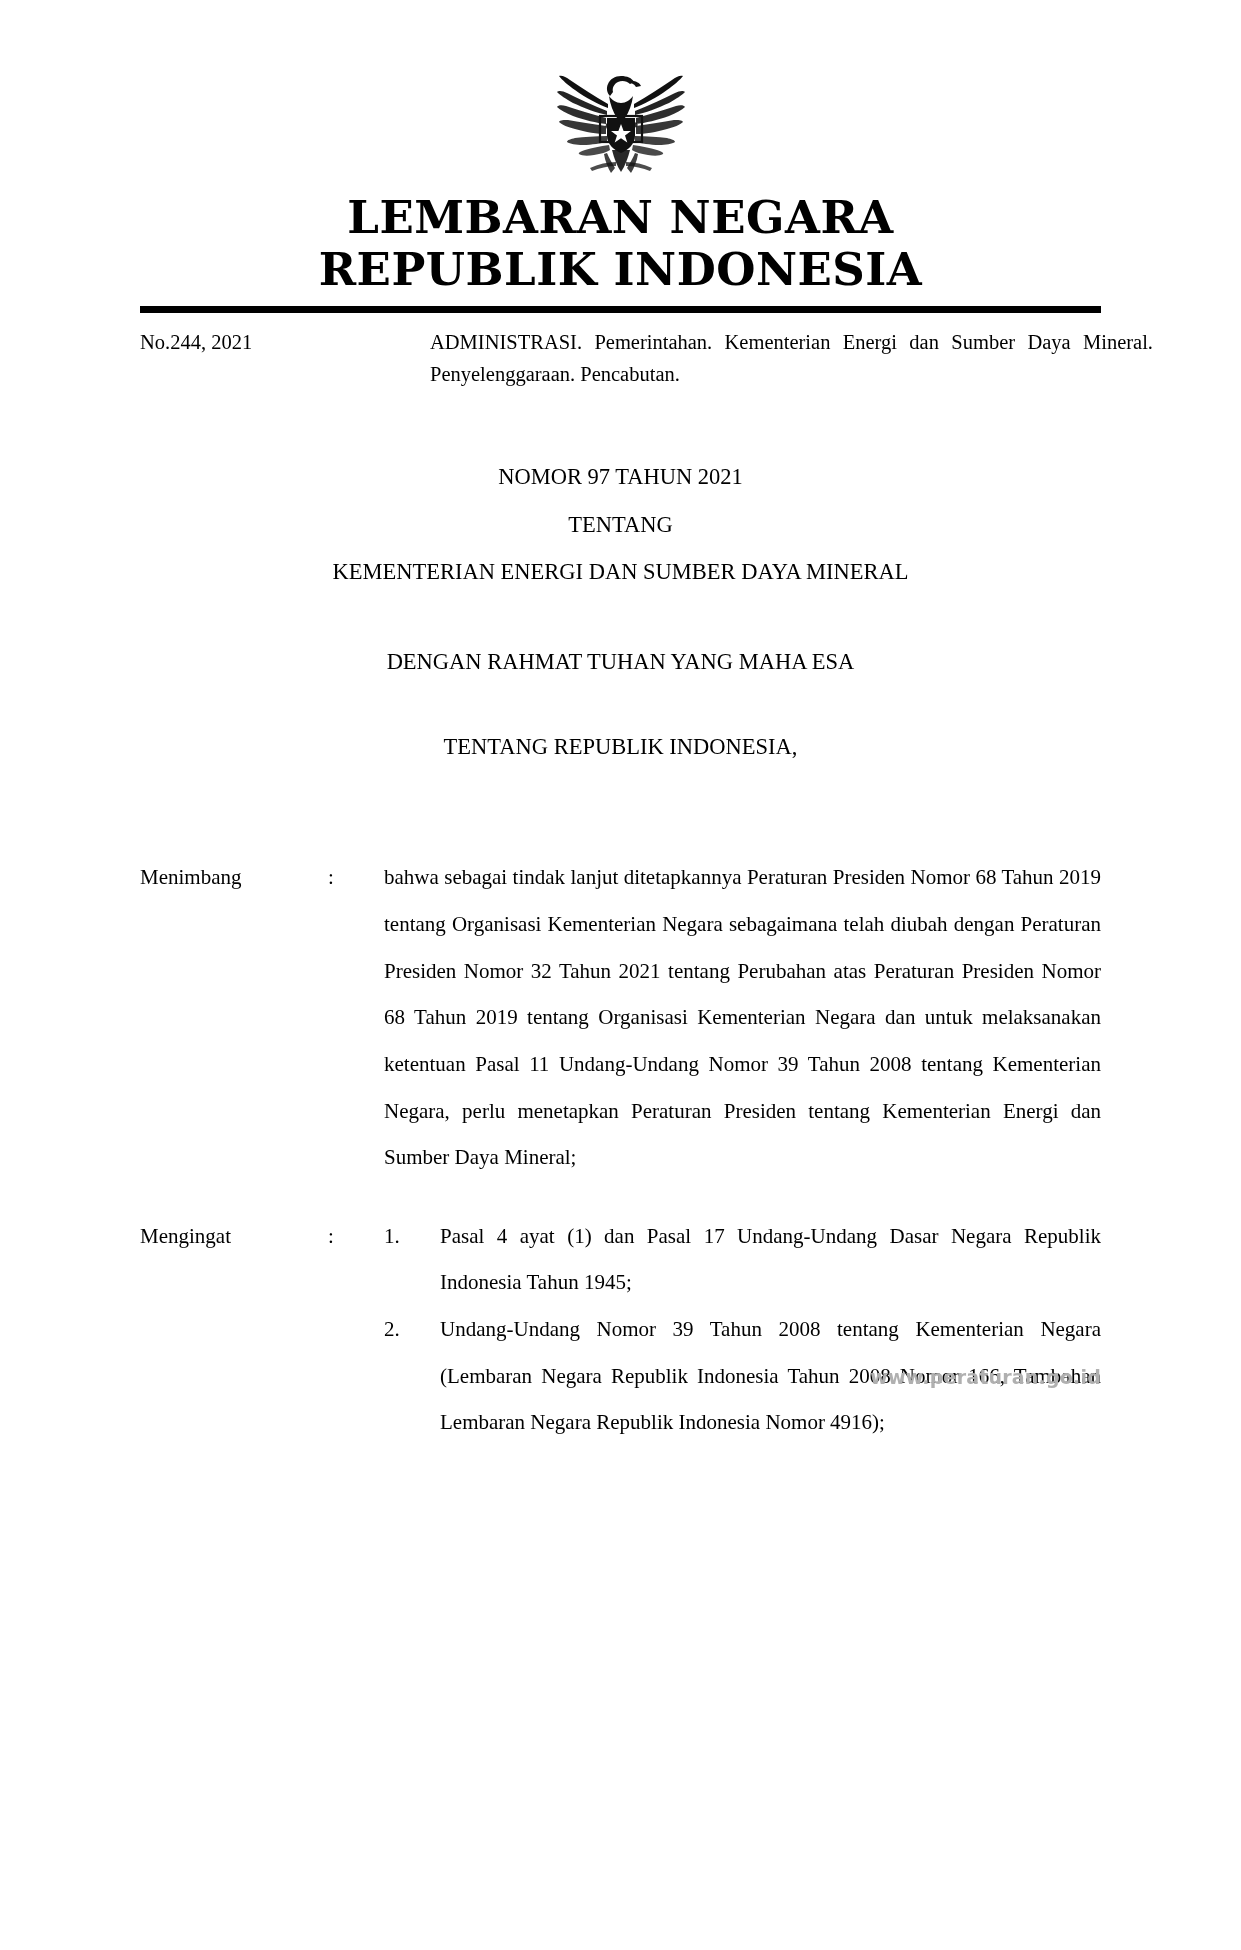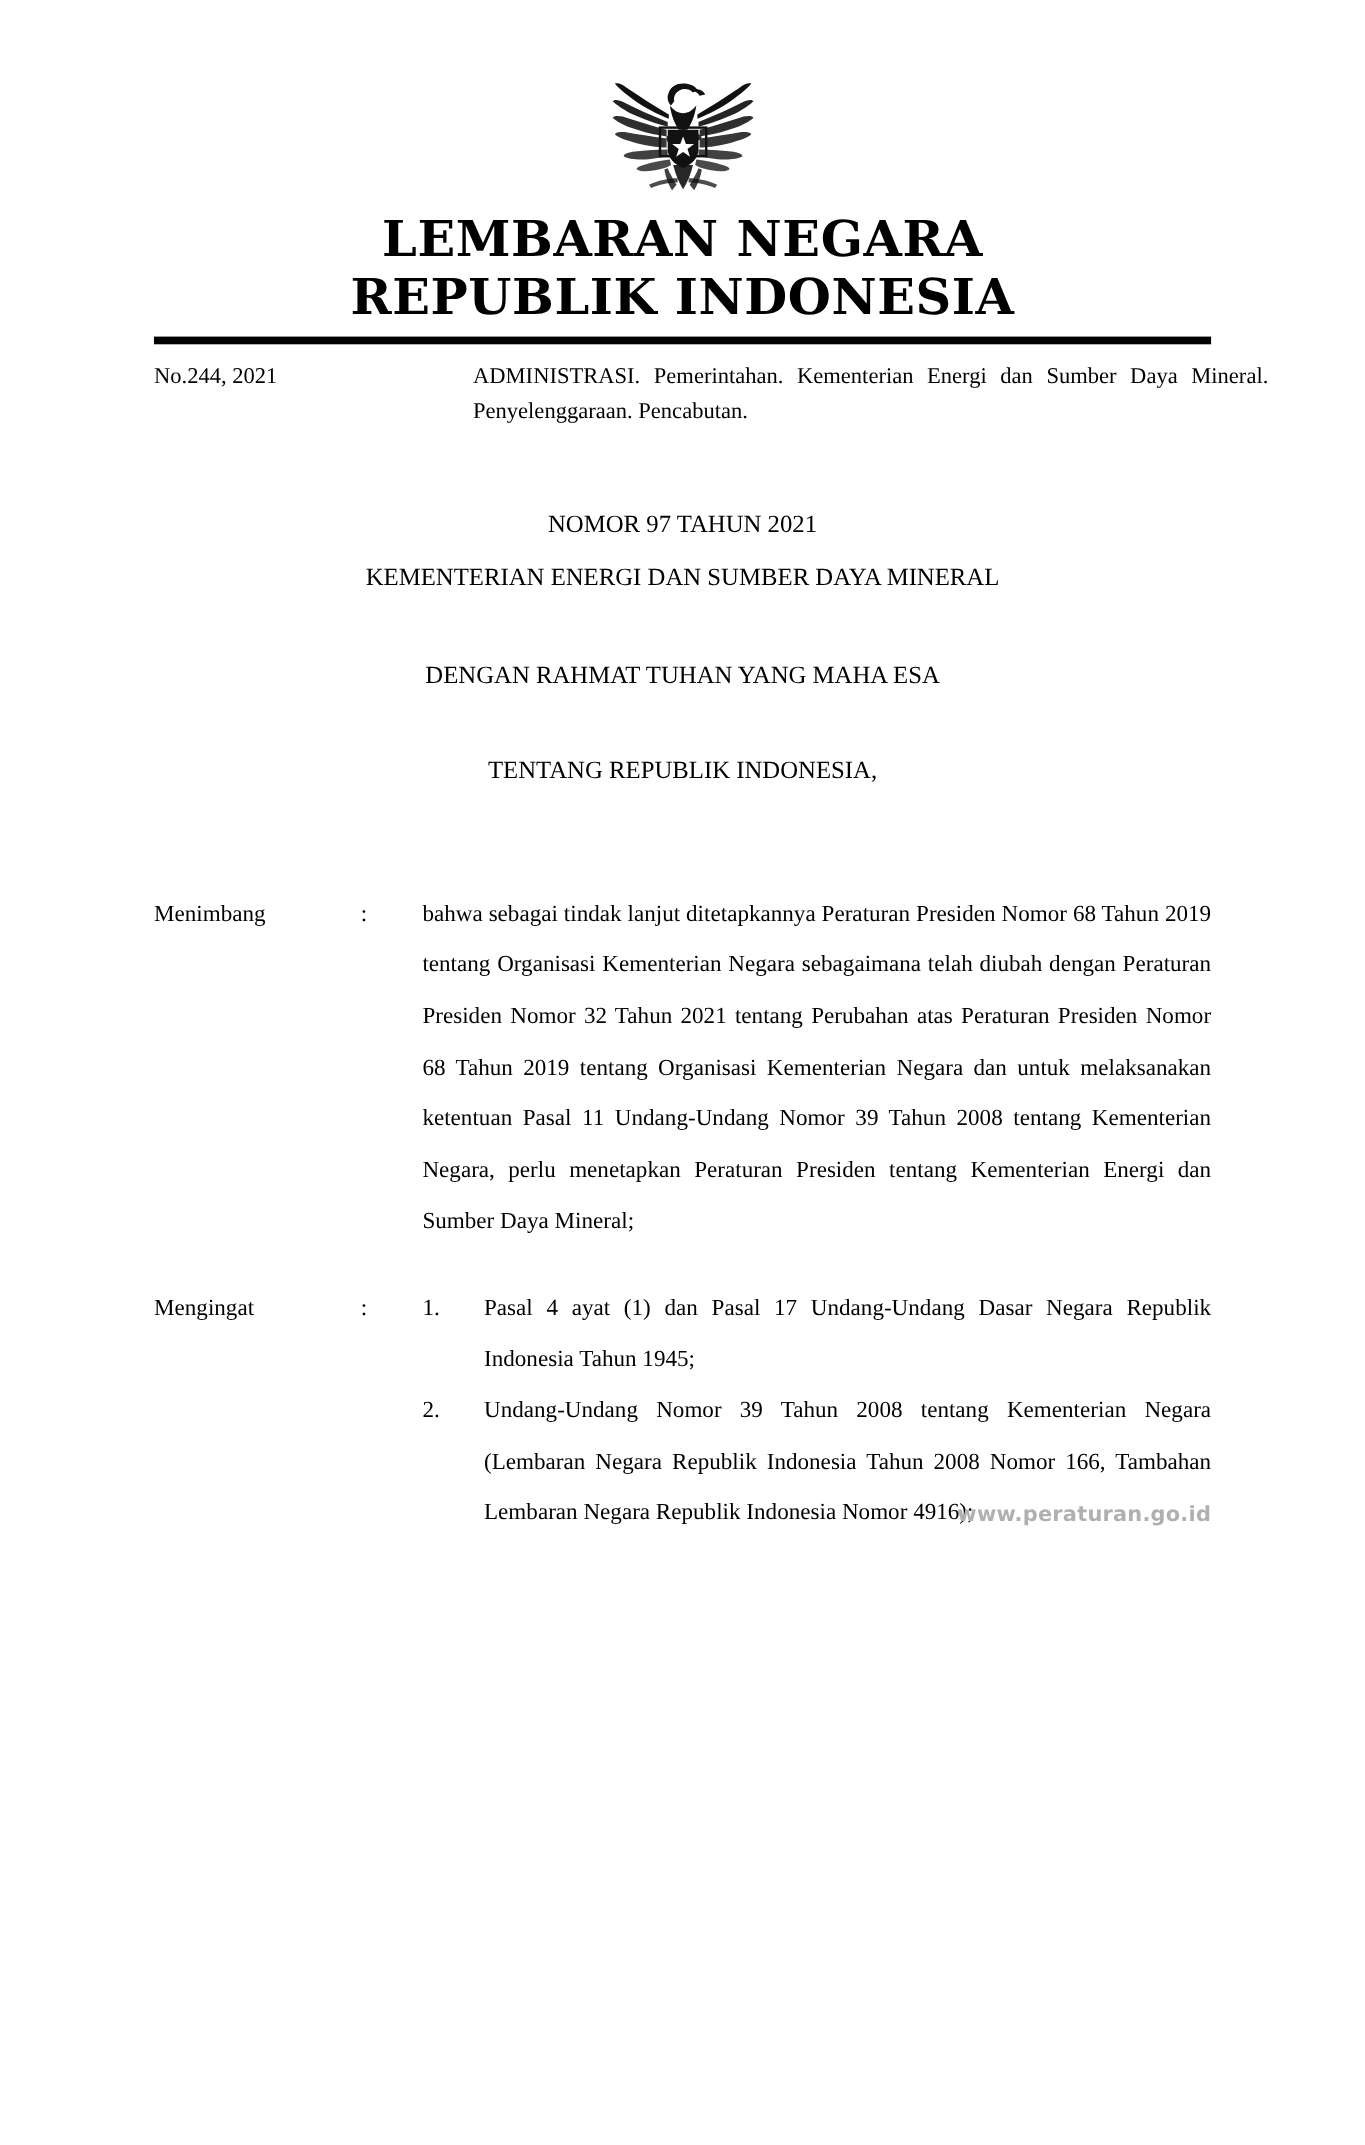--- a/index.html
+++ b/index.html
@@ -216,20 +216,21 @@
 
   <div class="rule"></div>
 
   <div class="meta-row">
     <div class="meta-no">No.244, 2021</div>
     <div class="meta-subject">ADMINISTRASI. Pemerintahan. Kementerian Energi dan Sumber Daya Mineral. Penyelenggaraan. Pencabutan.</div>
   </div>
 
   <div class="title-block">
     <span class="tline">NOMOR 97 TAHUN 2021</span>
+    <span class="tline">TENTANG</span>
     <span class="tline">KEMENTERIAN ENERGI DAN SUMBER DAYA MINERAL</span>
   </div>
 
   <div class="title-gap-1"></div>
 
   <div class="solemn">DENGAN RAHMAT TUHAN YANG MAHA ESA</div>
 
   <div class="title-gap-2"></div>
 
   <div class="solemn">TENTANG REPUBLIK INDONESIA,</div>

